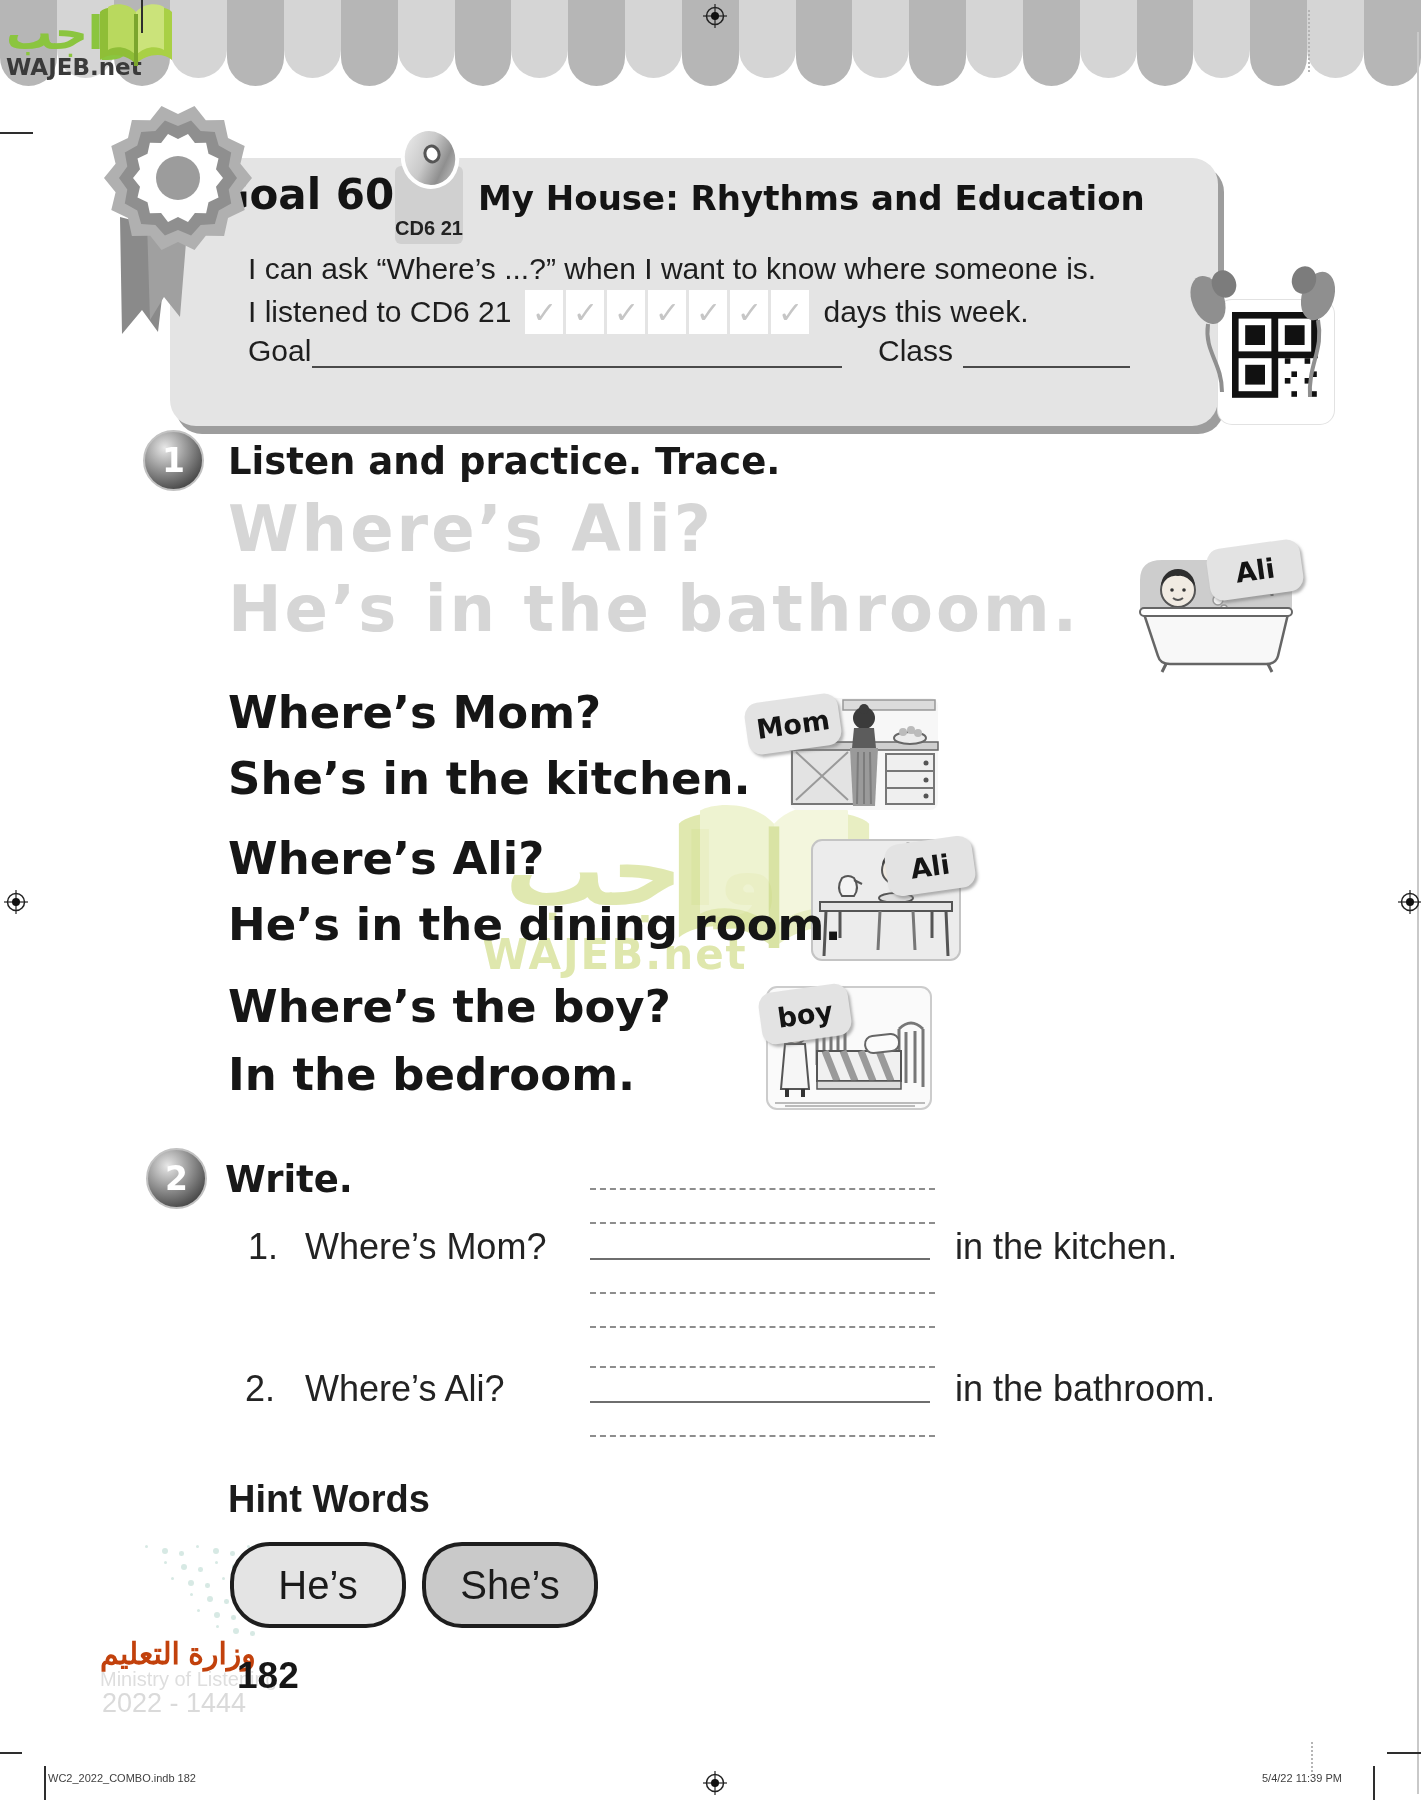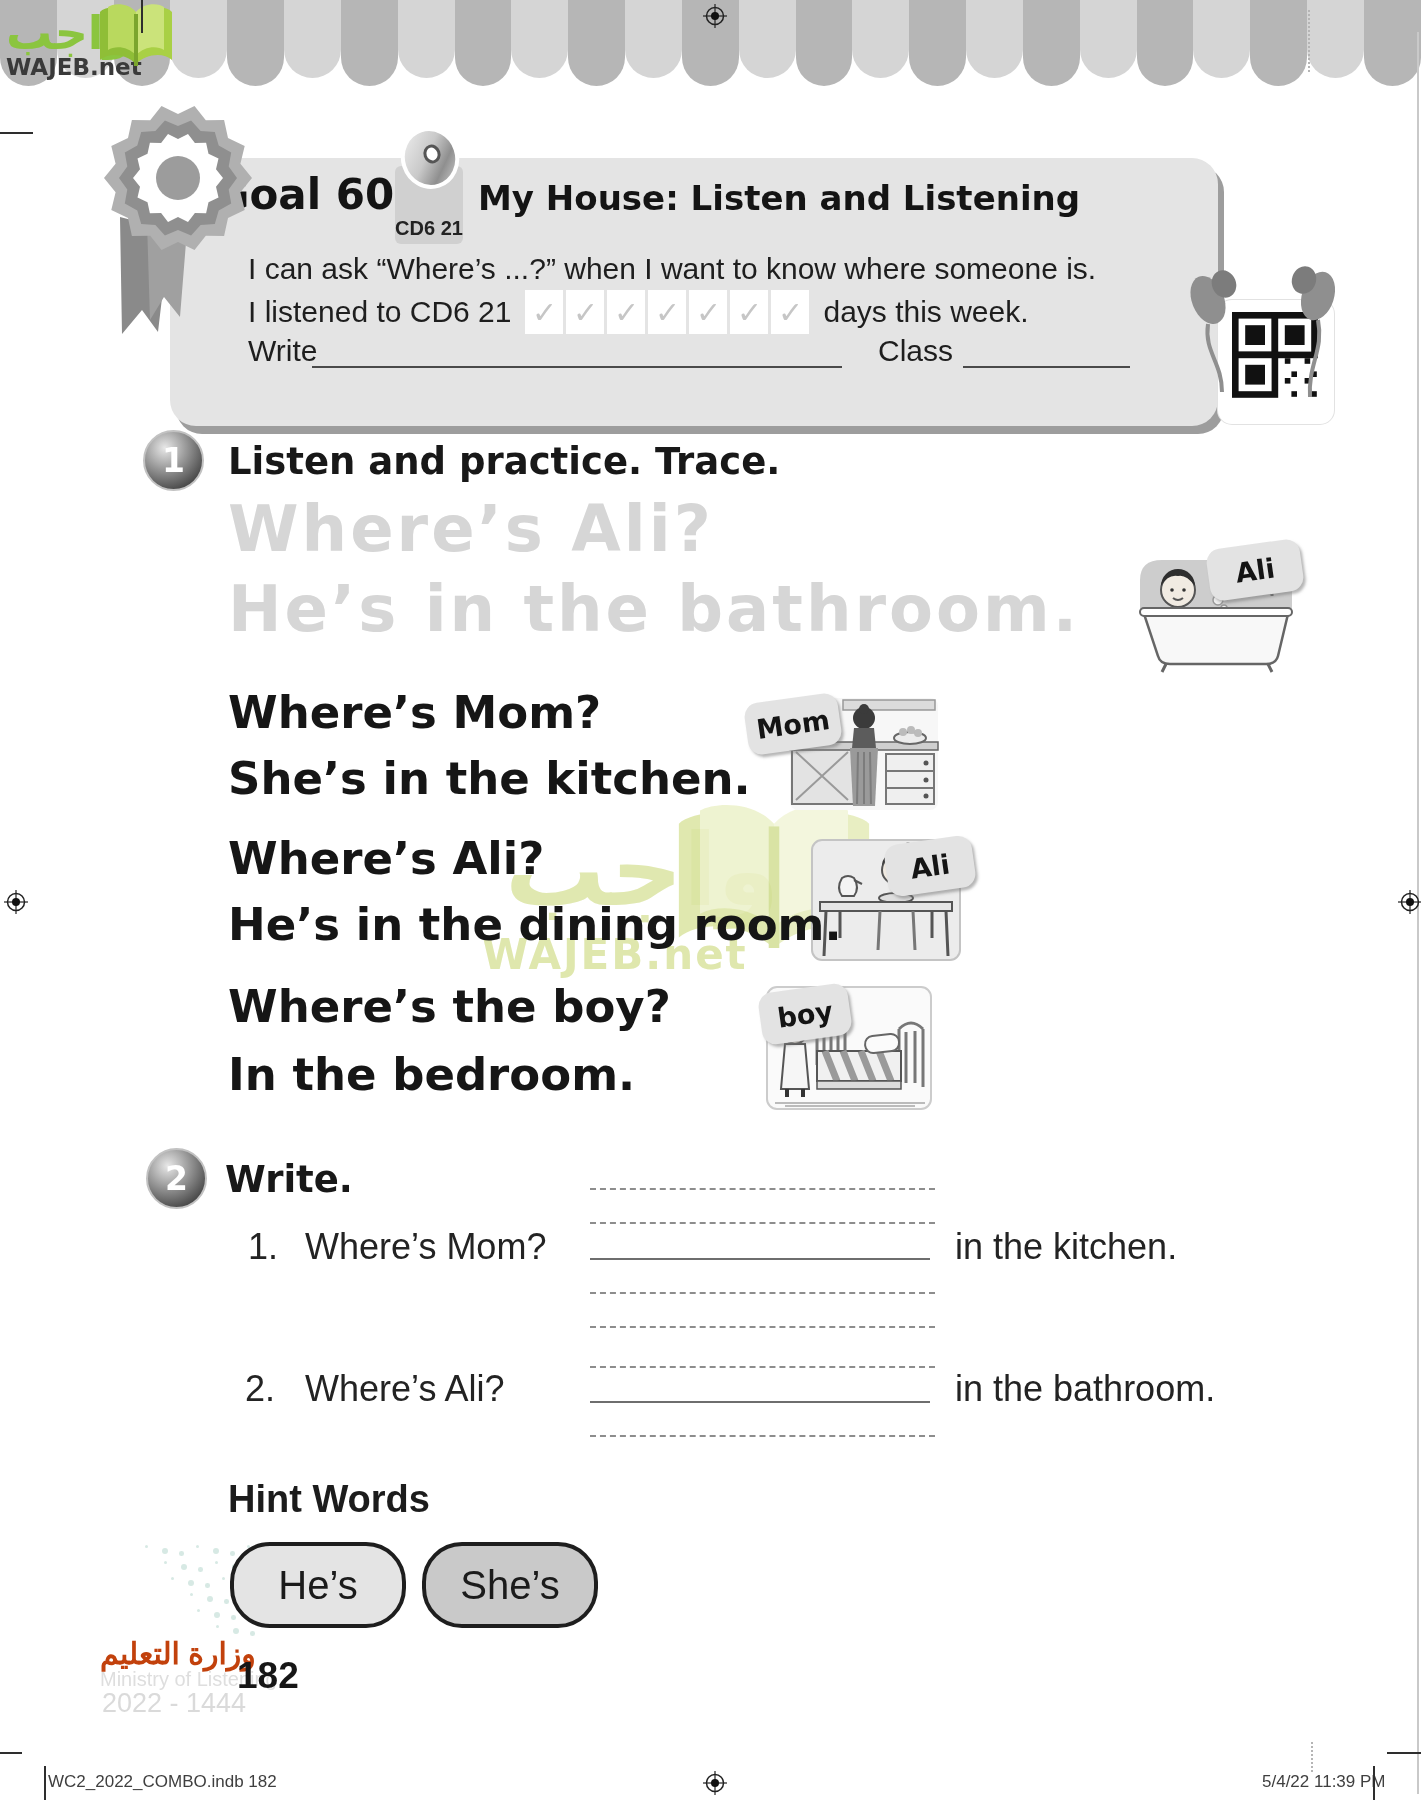--- a/index.html
+++ b/index.html
@@ -43,21 +43,21 @@
   .guide{position:absolute;height:0;border-top:2px dashed #8d8d8d;width:345px;left:590px;z-index:2;}
   .ansline{position:absolute;height:2px;background:#6e6e6e;width:340px;left:590px;z-index:2;}
   
   .pill{position:absolute;width:168px;height:78px;border:4px solid #1e1e1e;border-radius:40px;
         display:flex;align-items:center;justify-content:center;font-size:40px;color:#1b1b1b;z-index:3;}
   
   #wm-ar{font-size:100px;font-weight:700;color:#e0e8b0;z-index:1;font-family:"DejaVu Sans",sans-serif;}
   #wm-net{font-size:42px;font-weight:700;color:#dfe7ad;z-index:1;font-family:"DejaVu Sans",sans-serif;letter-spacing:2px;}
   
   .faint{color:#c2410c;z-index:1;}
-  .foot{font-size:17px;color:#3f3f3f;}
+  .foot{font-size:11px;color:#3f3f3f;}
   .cropline{background:#2e2e2e;position:absolute;z-index:5;}
   .regmark{z-index:5;}
   .pageedge{position:absolute;left:1417px;top:32px;width:2px;height:1762px;background:#c9c9c9;z-index:4;}
   .dashv{position:absolute;border-left:2px dotted #b5b5b5;z-index:4;}
 </style>
 </head>
 <body>
 
 <div id="page">
 
@@ -114,39 +114,39 @@
         <linearGradient id="cdg" x1="0" y1="0" x2="1" y2="1">
       <stop offset="0" stop-color="#f2f2f2"></stop>
           <stop offset=".45" stop-color="#c9c9c9"></stop>
       <stop offset=".7" stop-color="#8f8f8f"></stop>
           <stop offset="1" stop-color="#d9d9d9"></stop>
         </linearGradient>
       </defs>
     <ellipse cx="32" cy="32" rx="27" ry="29" transform="rotate(-18 32 32)" fill="url(#cdg)" stroke="#fff" stroke-width="4"></ellipse>
     <ellipse cx="34" cy="28" rx="7" ry="8" transform="rotate(-18 34 28)" fill="#fff" stroke="#555" stroke-width="3"></ellipse>
   </svg>
-  <div class="abs kid goal-sub" style="left:478px;top:178px;z-index:3;">My House: Listen and Listening</div>
+  <div class="abs kid goal-sub" style="left:478px;top:178px;z-index:3;">My House: Rhythms and Education</div>
 
   <div class="abs box-line" style="left:248px;top:252px;z-index:3;">I can ask “Where’s ...?” when I want to know where someone is.</div>
 
   <div class="abs" style="left:248px;top:290px;z-index:3;display:flex;align-items:center;">
     <span class="box-line">I listened to CD6 21</span>
     <span id="chkrow" style="display:flex;gap:3px;margin-left:14px;">
         <span class="chk">✓</span>
         <span class="chk">✓</span>
         <span class="chk">✓</span>
         <span class="chk">✓</span>
         <span class="chk">✓</span>
         <span class="chk">✓</span>
         <span class="chk">✓</span>
       </span>
     <span class="box-line" style="margin-left:14px;">days this week.</span>
   </div>
 
-  <div class="abs box-line" style="left:248px;top:334px;z-index:3;">Write</div>
+  <div class="abs box-line" style="left:248px;top:334px;z-index:3;">Goal</div>
   <div class="abs fill-line" style="left:312px;top:366px;width:530px;z-index:3;"></div>
   <div class="abs box-line" style="left:878px;top:334px;z-index:3;">Class</div>
   <div class="abs fill-line" style="left:963px;top:366px;width:167px;z-index:3;"></div>
 
   <svg class="abs" style="left:92px;top:92px;z-index:4;" width="180" height="270" viewBox="0 0 180 270">
     <polygon points="28,125 78,138 66,240 50,218 30,242" fill="#8a8a8a"></polygon>
     <polygon points="55,130 95,138 88,225 72,205 58,228" fill="#a0a0a0"></polygon>
     <g id="rosette-layers">
         <polygon points="160.0,86.0 148.4,100.2 152.7,118.1 136.0,125.9 132.1,143.9 113.8,143.7 102.5,158.1 86.0,150.0 69.5,158.1 58.2,143.7 39.9,143.9 36.0,125.9 19.3,118.1 23.6,100.2 12.0,86.0 23.6,71.8 19.3,53.9 36.0,46.1 39.9,28.1 58.2,28.3 69.5,13.9 86.0,22.0 102.5,13.9 113.8,28.3 132.1,28.1 136.0,46.1 152.7,53.9 148.4,71.8" fill="#b0b0b0"></polygon>
         <polygon points="145.0,86.0 136.7,97.6 139.2,111.6 126.7,118.4 122.8,132.1 108.6,132.9 99.1,143.5 86.0,138.0 72.9,143.5 63.4,132.9 49.2,132.1 45.3,118.4 32.8,111.6 35.3,97.6 27.0,86.0 35.3,74.4 32.8,60.4 45.3,53.6 49.2,39.9 63.4,39.1 72.9,28.5 86.0,34.0 99.1,28.5 108.6,39.1 122.8,39.9 126.7,53.6 139.2,60.4 136.7,74.4" fill="#8f8f8f"></polygon>

